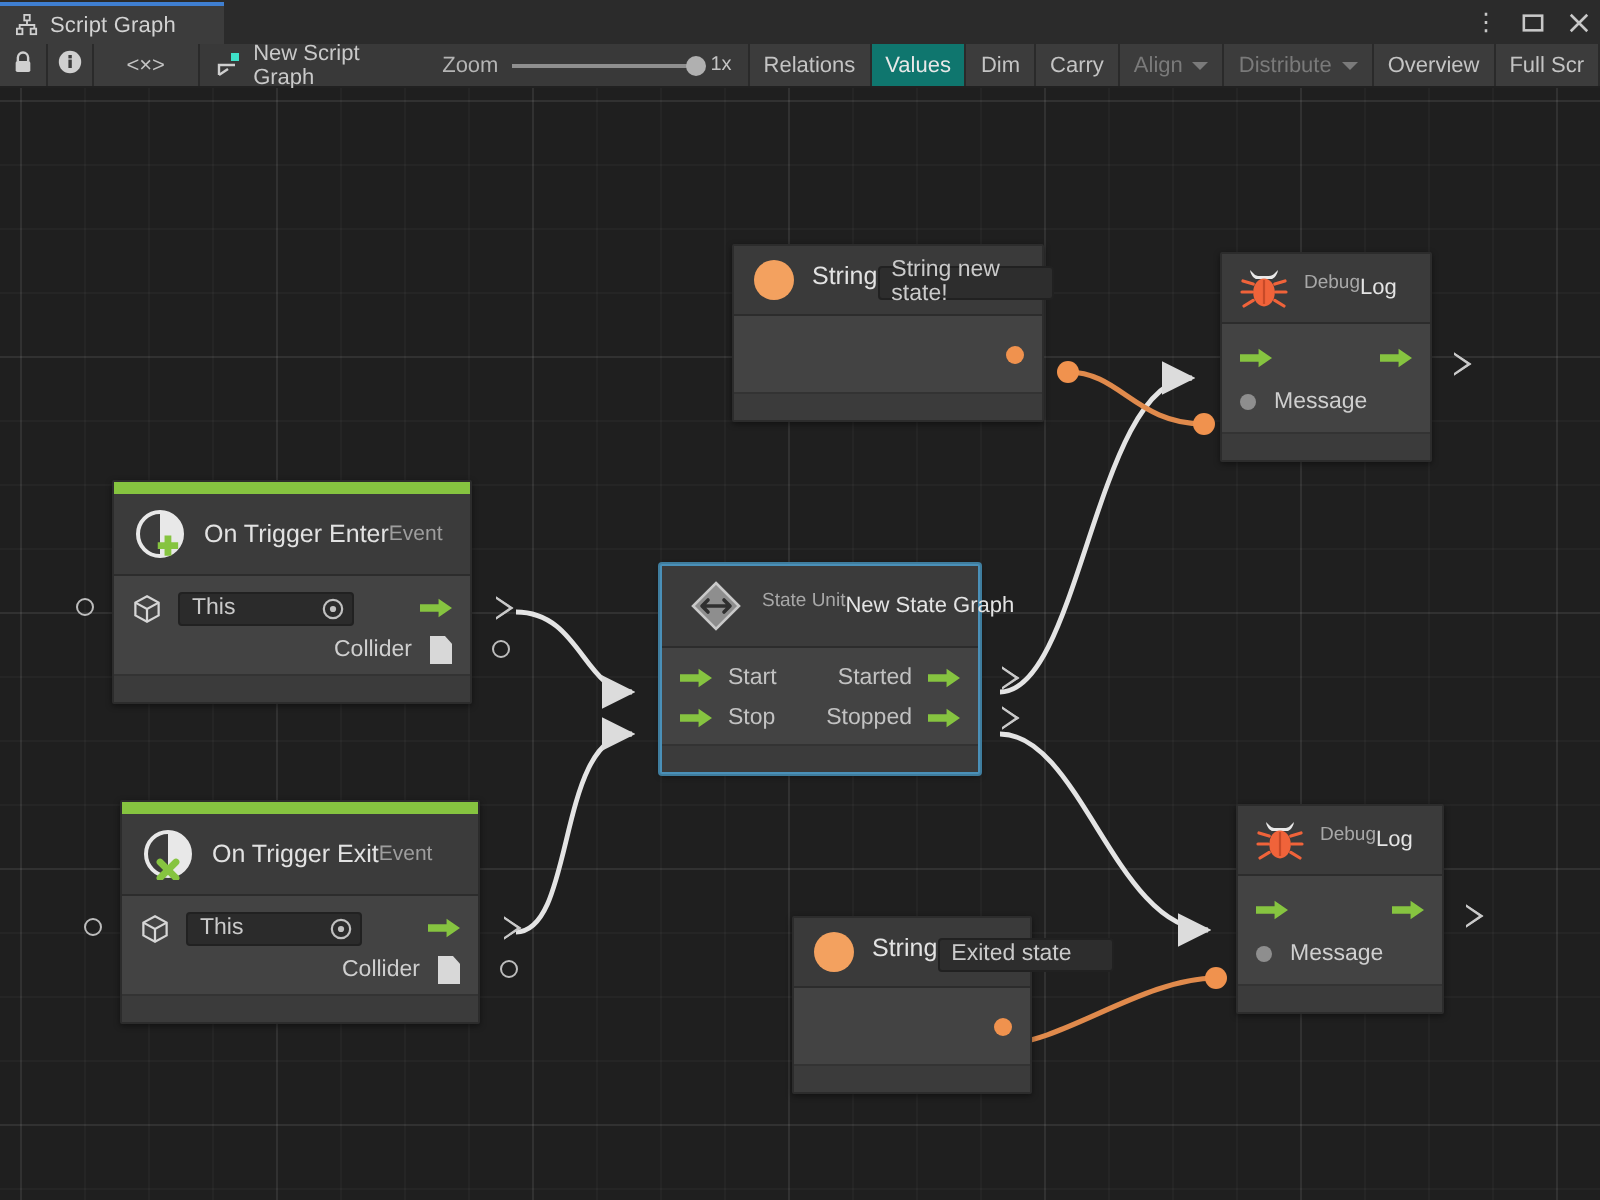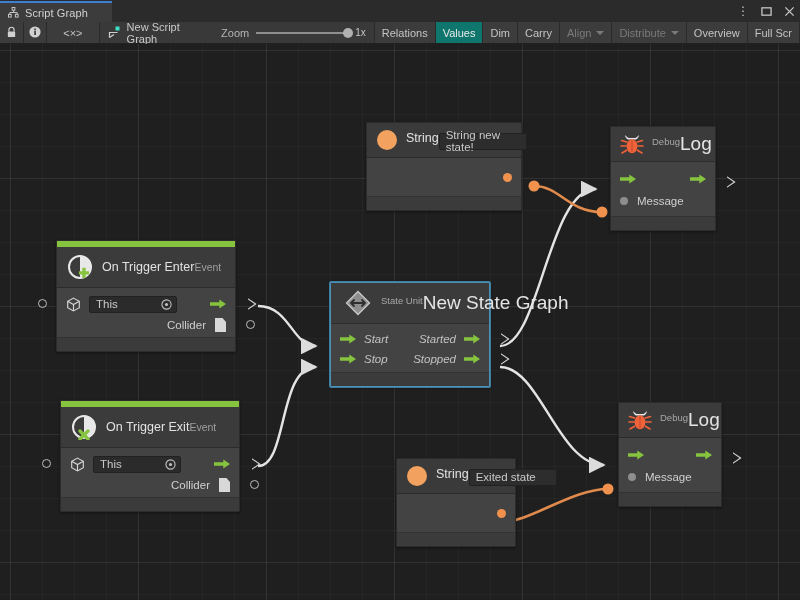--- a/index.html
+++ b/index.html
@@ -114,29 +114,29 @@
   .node-head {
     display: flex; align-items: center; gap: 9px;
     padding: 7px 9px 7px 10px;
     background: #3b3b3b;
     border-bottom: 1px solid #2c2c2c;
   }
   .node-titles { display: flex; flex-direction: row; justify-content: center; }
   .node-title { font-size: 12.5px; color: #e2e2e2; line-height: 15px; white-space: nowrap; }
   .node-sub   { font-size: 10.5px; color: #9e9e9e; line-height: 14px; white-space: nowrap; }
   .node-title-sm { font-size: 9.5px; color: #a8a8a8; line-height: 12px; white-space: nowrap; }
-  .node-title-lg { font-size: 19px; color: #e4e4e4; line-height: 16px; white-space: nowrap; }
+  .node-title-lg { font-size: 11px; color: #e4e4e4; line-height: 16px; white-space: nowrap; }
   .node-body { background: #434343; padding: 6px 0 4px; }
   .node-footer { height: 14px; background: #3b3b3b; border-top: 1px solid #333; }
 
   .row { position: relative; display: flex; align-items: center; height: 22px; padding: 0 9px; }
   .row.tight { height: 20px; }
   .spacer { flex: 1; }
   .port-label { font-size: 11.5px; color: #cfcfcf; white-space: nowrap; }
-  .port-label.dimmed { color: #c2c2c2; font-style: italic; }
+  .port-label.dimmed { color: #c2c2c2; }
 
   
   .field {
     display: flex; align-items: center; justify-content: space-between;
     height: 17px; min-width: 88px; padding: 0 4px 0 6px;
     background: #2b2b2b; border: 1px solid #212121; border-radius: 2px;
   }
   .field-text { font-size: 11.5px; color: #cacaca; }
   .field.textval { background: #2d2d2d; }
 

